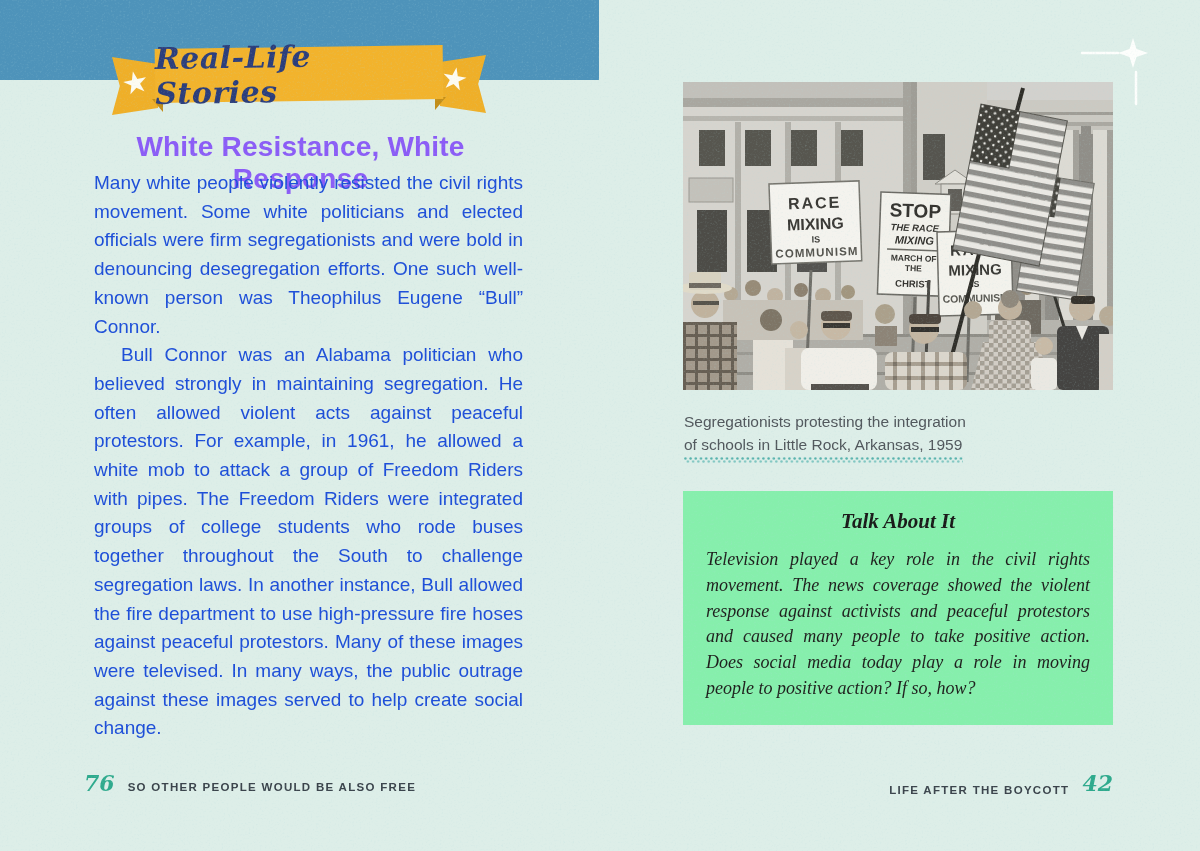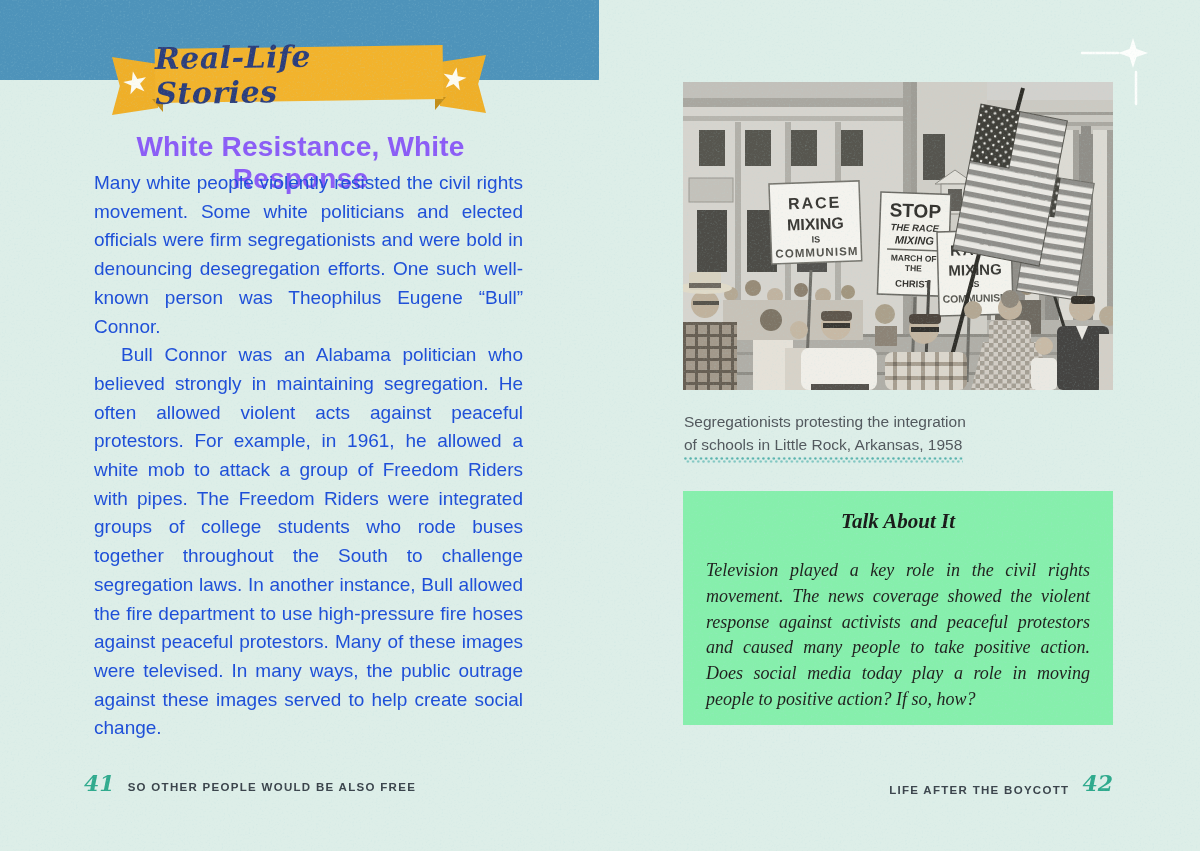--- a/index.html
+++ b/index.html
@@ -35,21 +35,21 @@
   .bodytext p{margin:0;}
   .bodytext p.indent{text-indent:27px;}
 
   .caption{left:684px;top:410px;width:330px;font-size:15.5px;line-height:23px;
            color:#51575c;white-space:pre-line;}
   .divider{left:684px;top:457px;}
 
   .talkbox{left:683px;top:491px;width:430px;height:234px;background:#86efac;}
   .talktitle{margin:18px 0 0;text-align:center;font-family:"Liberation Serif",serif;
              font-style:italic;font-weight:bold;font-size:21px;color:#191918;}
-  .talkbody{margin:24px 23px 0;font-family:"Liberation Serif",serif;font-style:italic;
+  .talkbody{margin:13px 23px 0;font-family:"Liberation Serif",serif;font-style:italic;
             font-size:18px;line-height:25.8px;text-align:justify;color:#1e1e1c;}
 
   .footer{top:770px;display:flex;align-items:baseline;gap:13px;}
   .footer-l{left:84px;}
   .footer-r{right:87px;align-items:flex-end;}
   .pnum{font-family:"DejaVu Serif",serif;font-style:italic;font-weight:bold;
         font-size:22px;color:#2faa8d;}
   .chap{font-size:11.5px;font-weight:bold;letter-spacing:1.3px;color:#3a434b;}
 
   .photo{left:683px;top:82px;width:430px;height:308px;}
@@ -254,39 +254,39 @@
       <rect x="374" y="244" width="52" height="64" rx="6" fill="#454442"></rect>
       <circle cx="399" cy="226" r="13" fill="#c3b5a1"></circle>
         <rect x="388" y="214" width="24" height="8" rx="3" fill="#37332d"></rect>
       <polygon points="393,244 405,244 399,258" fill="#e9e7e1"></polygon>
       <rect x="416" y="252" width="14" height="56" fill="#d3cfc7"></rect>
         <circle cx="426" cy="234" r="10" fill="#b7ab97"></circle>
     </g>
   </svg>
 
   <div class="abs caption">Segregationists protesting the integration
-of schools in Little Rock, Arkansas, 1958</div>
+of schools in Little Rock, Arkansas, 1959</div>
 
   <svg class="abs divider" width="279" height="6">
     <defs>
       <pattern id="chain" width="5.2" height="6" patternUnits="userSpaceOnUse">
         <circle cx="1.4" cy="1.6" r="1.25" fill="#57b2ad"></circle>
         <circle cx="3.9" cy="4.4" r="1.25" fill="#7fc6c1"></circle>
       </pattern>
     </defs>
     <rect width="279" height="6" fill="url(#chain)"></rect>
   </svg>
 
   <div class="abs talkbox">
     <h2 class="talktitle">Talk About It</h2>
     <p class="talkbody">Television played a key role in the civil rights movement. The news coverage showed the violent response against activists and peaceful protestors and caused many people to take positive action. Does social media today play a role in moving people to positive action? If so, how?</p>
   </div>
 
   <div class="abs footer footer-l">
-    <span class="pnum">41</span>
+    <span class="pnum">76</span>
     <span class="chap">SO OTHER PEOPLE WOULD BE ALSO FREE</span>
   </div>
   <div class="abs footer footer-r">
     <span class="chap">LIFE AFTER THE BOYCOTT</span>
     <span class="pnum">42</span>
   </div>
 
   <svg class="abs sparkle" width="80" height="80">
     <g fill="none" stroke="#fdfefc" stroke-width="2.5" stroke-linecap="round">
       <line x1="10" y1="17" x2="46" y2="17"></line>

